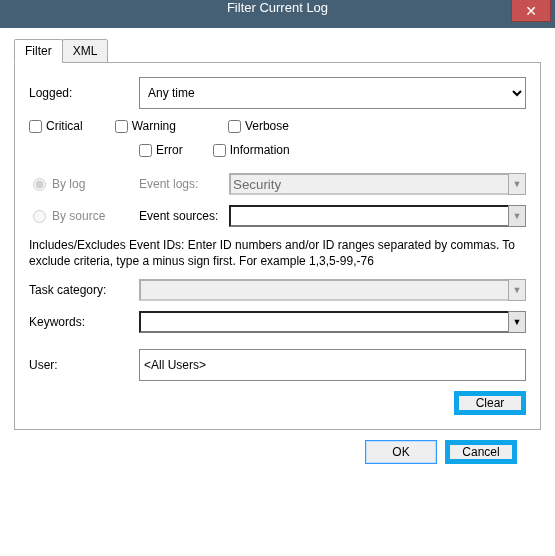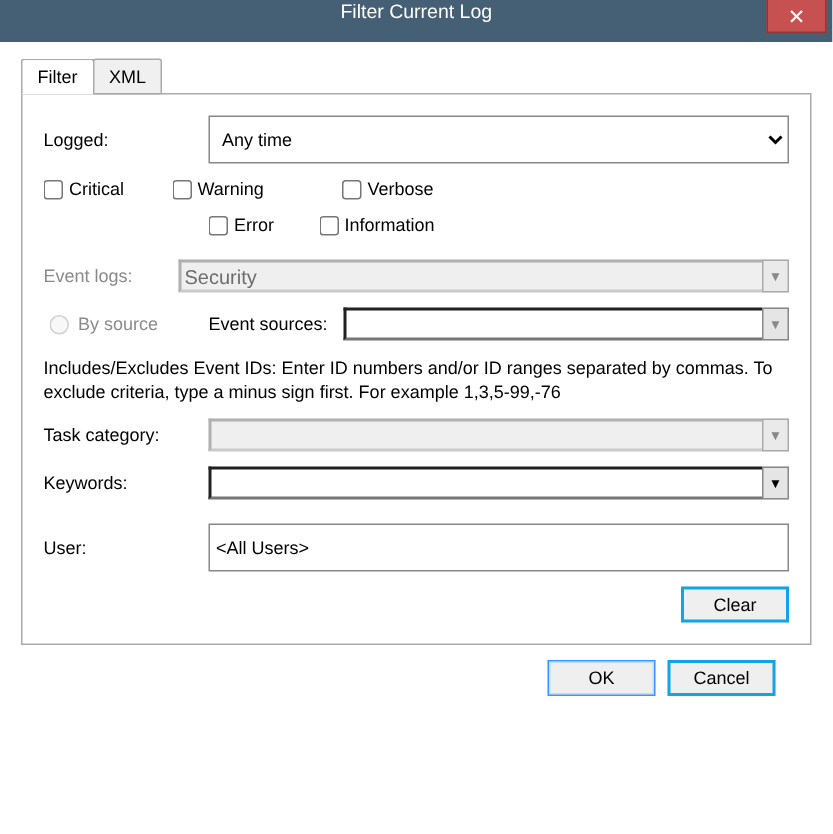--- a/index.html
+++ b/index.html
@@ -152,21 +152,21 @@
     gap: 8px;
     margin-top: 10px;
   }
   button.win {
     font-family: inherit;
     font-size: 12px;
     min-width: 72px;
     height: 24px;
     padding: 0 12px;
     background: #efefef;
-    border: 2px solid #0ea5e9;
+    border: 5px solid #0ea5e9;
     cursor: pointer;
   }
   button.win.default {
     border: 1px solid #3399ff;
     box-shadow: 0 0 0 1px #bcdfff inset;
   }
   .footer {
     display: flex;
     justify-content: flex-end;
     gap: 8px;
@@ -229,20 +229,24 @@
         <label class="chk" style="margin-left:12px;">
           <input type="checkbox" style="">
           <span>Information</span>
         </label>
       </div>
     </div>
 
     <div class="spacer6"></div>
 
     <div class="radiorow disabled">
+      <div class="labelcol indent" style="display:flex;align-items:center;">
+        <input type="radio" checked="" disabled="" style="">
+        <span>By log</span>
+      </div>
       <div style="width:90px;">Event logs:</div>
       <div class="combo disabled" style="flex:1;">
         <input disabled="" value="Security" style="">
         <div class="drop">
             <span>▼</span>
           </div>
       </div>
     </div>
 
     <div class="radiorow disabled">

